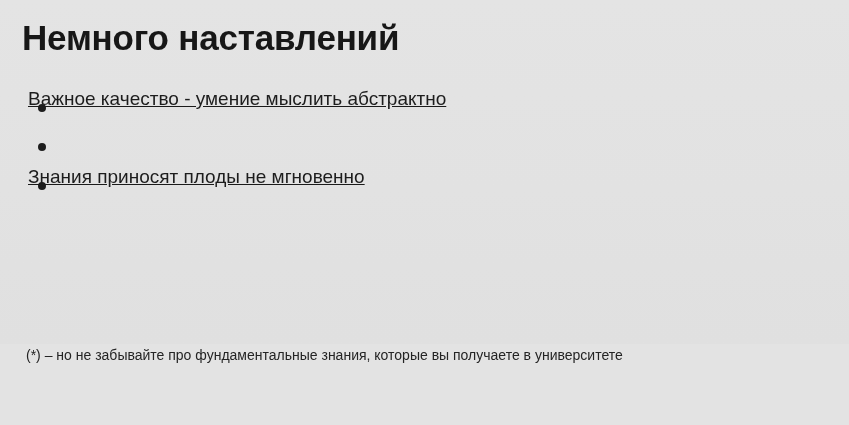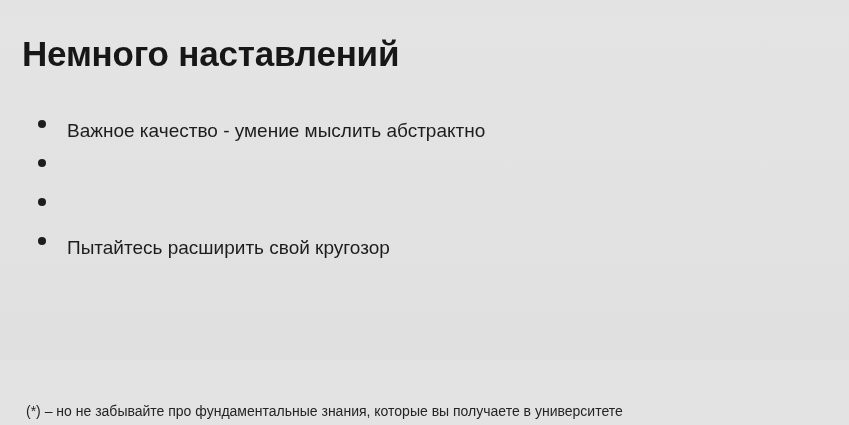--- a/index.html
+++ b/index.html
@@ -13,21 +13,20 @@
     font-family: "Liberation Sans", sans-serif;
     color: #1a1a1a;
     overflow: hidden;
   }
   .slide {
     position: relative;
     width: 849px;
     height: 344px;
     background: linear-gradient(180deg, #e4e4e4 0%, #e2e2e2 55%, #e0e0e0 100%);
     box-sizing: border-box;
-    margin-top: 16px;
   }
   .slide-title {
     position: absolute;
     left: 22px;
     top: 19px;
     font-size: 35px;
     font-weight: bold;
     letter-spacing: -0.2px;
     color: #171717;
     line-height: 1.1;
@@ -38,44 +37,45 @@
     left: 0;
     top: 88px;
     width: 849px;
     margin: 0;
     padding: 0;
     list-style: none;
   }
   .bullet-item {
     position: relative;
     height: 39px;
-    padding-left: 67px;
+    padding-left: 28px;
     display: flex;
-    align-items: flex-end;
+    align-items: flex-start;
+    text-decoration: underline;
   }
   .bullet-dot {
     position: absolute;
     left: 38px;
     top: 50%;
     transform: translateY(-50%);
     width: 8px;
     height: 8px;
     border-radius: 50%;
     background: #1d1d1d;
   }
   .bullet-text {
     font-size: 19px;
     color: #1d1d1d;
     line-height: 1.2;
     white-space: nowrap;
   }
   .footnote {
     position: absolute;
     left: 26px;
-    top: 382px;
+    top: 342px;
     width: 790px;
     font-size: 14px;
     line-height: 26px;
     color: #242424;
   }
   .footnote-line {
     white-space: nowrap;
   }
 </style>
 </head>
@@ -88,24 +88,21 @@
   <ul class="bullet-list">
     <li class="bullet-item">
       <span class="bullet-dot"></span>
       <span class="bullet-text">Важное качество - умение мыслить абстрактно</span>
     </li>
     <li class="bullet-item">
       <span class="bullet-dot"></span>
     </li>
     <li class="bullet-item">
       <span class="bullet-dot"></span>
-    </li>
-    <li class="bullet-item">
-      <span class="bullet-dot"></span>
-      <span class="bullet-text">Пытайтесь расширить свой кругозор</span>
+      <span class="bullet-text">Знания приносят плоды не мгновенно</span>
     </li>
   </ul>
 
   <div class="footnote">
     <div class="footnote-line">(*) – но не забывайте про фундаментальные знания, которые вы получаете в университете</div>
   </div>
 
 </div>
 
 </body></html>

